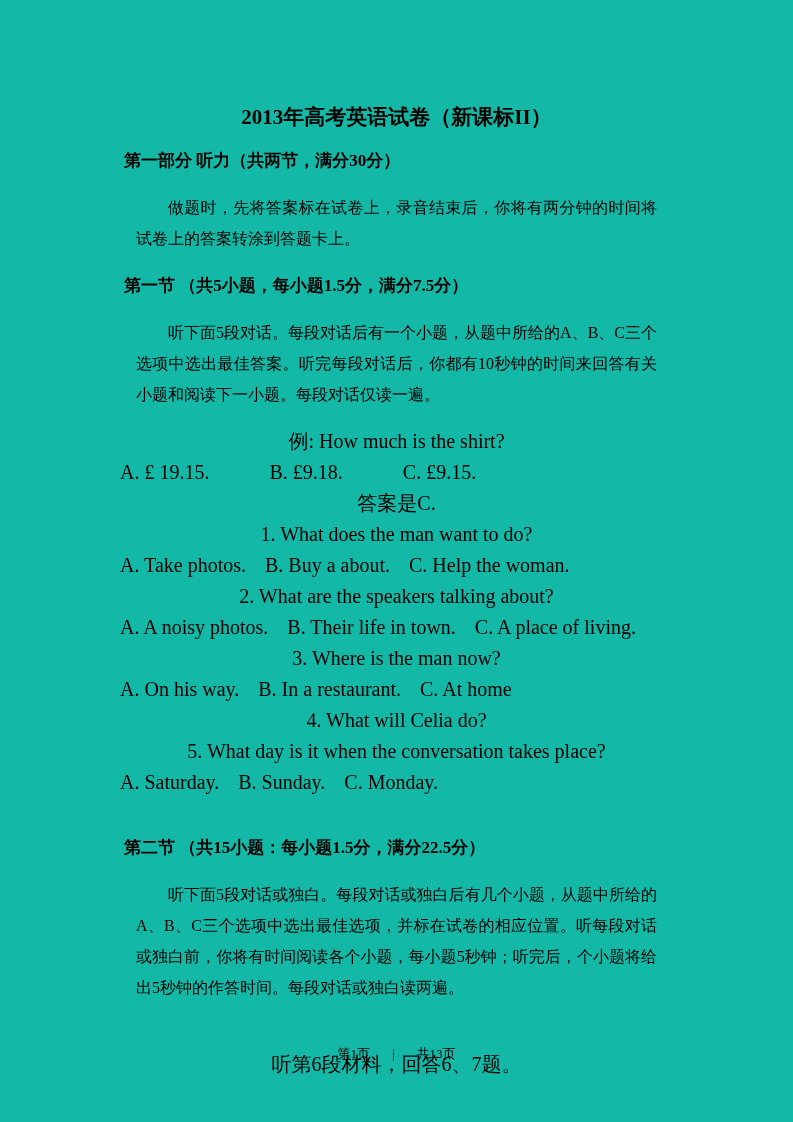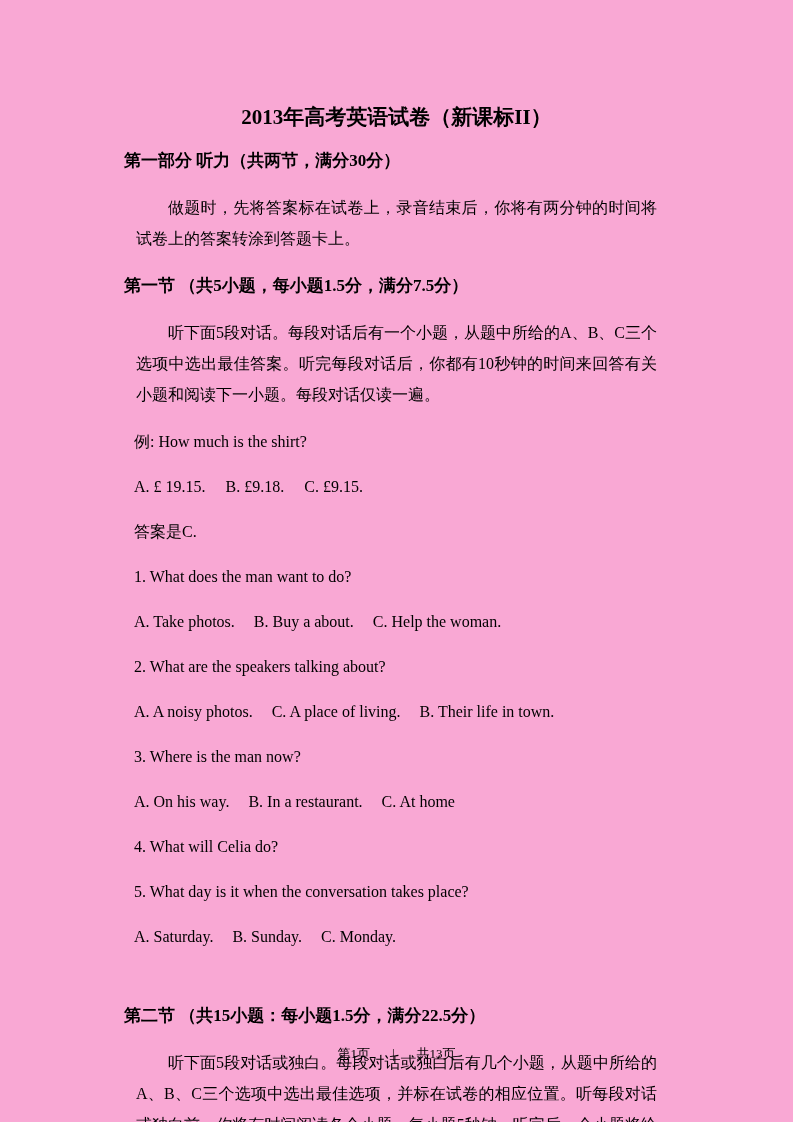--- a/index.html
+++ b/index.html
@@ -1,20 +1,20 @@
 <!DOCTYPE html>
 <html><head>
 <meta charset="utf-8">
 <style>
   html, body { margin: 0; padding: 0; background: #ffffff; }
   .page {
     position: relative;
     width: 793px;
     height: 1122px;
-    background: #f9a8d4;
+    background: #14b8a6;
     color: #000000;
     font-family: "Liberation Serif", "DejaVu Serif", serif;
     overflow: hidden;
     margin: 0 auto;
   }
   .content { padding: 100px 120px 0 120px; }
   .doc-title {
     margin: 0 0 11px 0;
     font-size: 21px;
     line-height: 34px;
@@ -28,26 +28,27 @@
     font-weight: bold;
   }
   .para {
     margin: 16px;
     font-size: 16px;
     line-height: 31px;
     text-align: justify;
     text-indent: 2em;
   }
   .line {
-    margin: 14px;
-    font-size: 16px;
+    margin: 0;
+    font-size: 20px;
     line-height: 31px;
+    text-align: center;
   }
   .options { display: flex; gap: 19px; }
-  .options.example { gap: 20px; }
+  .options.example { gap: 60px; }
   .opt { white-space: nowrap; }
   .spacer { height: 30px; }
   .footer {
     position: absolute;
     left: 0; right: 0;
     bottom: 60px;
     display: flex;
     justify-content: center;
     gap: 22px;
     font-size: 13px;
@@ -83,22 +84,22 @@
     <p class="line">1. What does the man want to do?</p>
     <div class="line options">
       <span class="opt">A. Take photos.</span>
       <span class="opt">B. Buy a about.</span>
       <span class="opt">C. Help the woman.</span>
     </div>
 
     <p class="line">2. What are the speakers talking about?</p>
     <div class="line options">
       <span class="opt">A. A noisy photos.</span>
+      <span class="opt">B. Their life in town.</span>
       <span class="opt">C. A place of living.</span>
-      <span class="opt">B. Their life in town.</span>
     </div>
 
     <p class="line">3. Where is the man now?</p>
     <div class="line options">
       <span class="opt">A. On his way.</span>
       <span class="opt">B. In a restaurant.</span>
       <span class="opt">C. At home</span>
     </div>
 
     <p class="line">4. What will Celia do?</p>

